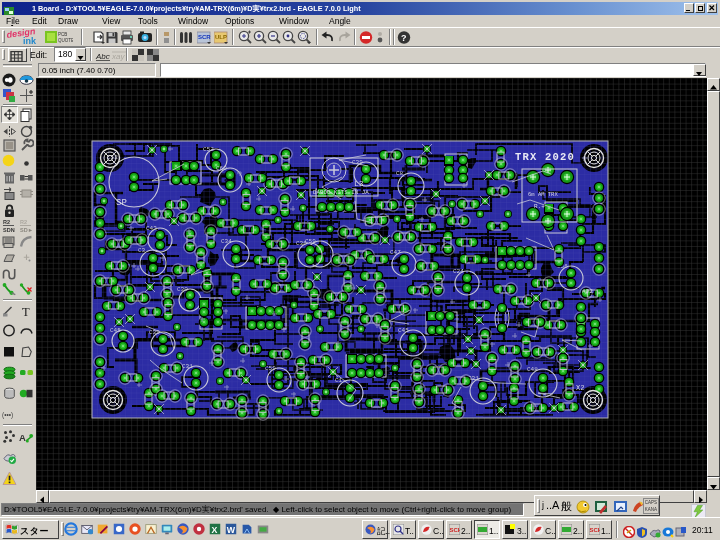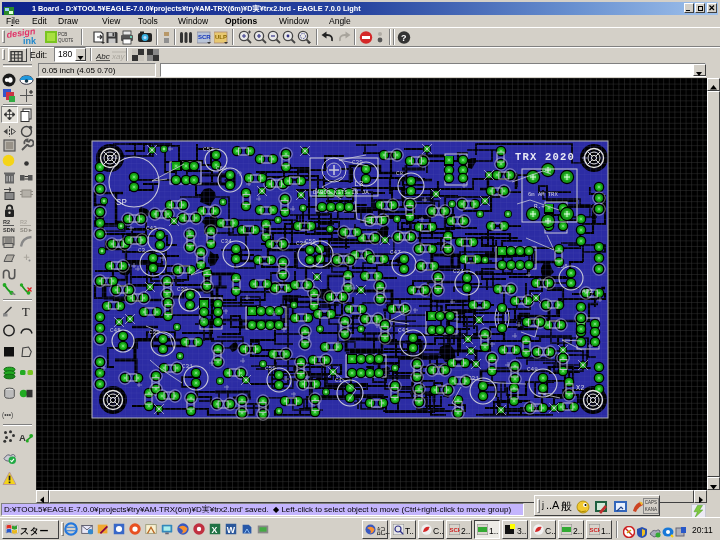--- a/index.html
+++ b/index.html
@@ -36,21 +36,21 @@
       </svg>
     </div>
 
   <div class="abs" style="left:2px;top:15px;width:716px;height:12px;background:#d4d0c8;font-size:8.5px;color:#000;line-height:12px;">
     <span style="position:absolute;left:4px;">F<u>i</u>le</span>
     <span style="position:absolute;left:30px;">Edit</span>
     <span style="position:absolute;left:56px;">Draw</span>
     <span style="position:absolute;left:100px;">View</span>
     <span style="position:absolute;left:136px;">Tools</span>
     <span style="position:absolute;left:176px;">Window</span>
-    <span style="position:absolute;left:223px;font-weight:bold;">Options</span>
+    <span style="position:absolute;left:223px;">Options</span>
     <span style="position:absolute;left:277px;">Window</span>
     <span style="position:absolute;left:327px;">Angle</span>
   </div>
 
   <div class="abs" style="left:0;top:27px;width:720px;height:19px;background:#d4d0c8;border-top:1px solid #fff;">
     <div class="grip" style="left:2px;top:2px;height:13px;"></div>
     <div style="position:absolute;left:6px;top:1px;width:38px;height:17px;"><svg width="38" height="17">
           <text x="1" y="9" font-size="9" font-style="italic" font-weight="bold" fill="#e0356a" transform="rotate(-8 1 9)">design</text>
           <text x="17" y="15" font-size="9" font-weight="bold" fill="#2288cc">ink</text>
         </svg></div>
@@ -194,21 +194,21 @@
           <rect x="7" y="7" width="6" height="6" fill="#c8c4bc"></rect>
         </svg></div>
       <div style="position:absolute;left:146px;top:1px;width:14px;height:14px;"><svg width="14" height="14">
           <rect x="1" y="1" width="6" height="6" fill="#333"></rect>
           <rect x="7" y="1" width="6" height="6" fill="#888"></rect>
           <rect x="1" y="7" width="6" height="6" fill="#888"></rect>
           <rect x="7" y="7" width="6" height="6" fill="#333"></rect>
         </svg></div>
   </div>
   <div class="abs" style="left:36px;top:62px;width:684px;height:16px;background:#d4d0c8;">
-    <div class="abs sunken" style="left:2px;top:1px;width:118px;height:14px;background:#d4d0c8;font-size:8px;line-height:13px;padding-left:3px;white-space:nowrap;">0.05 inch (4.05 0.70)</div>
+    <div class="abs sunken" style="left:2px;top:1px;width:118px;height:14px;background:#d4d0c8;font-size:8px;line-height:13px;padding-left:3px;white-space:nowrap;">0.05 inch (7.40 0.70)</div>
     <div class="abs sunken" style="left:124px;top:1px;width:546px;height:14px;background:#fff;"></div>
     <div class="abs btn" style="left:657px;top:2px;width:13px;height:12px;"><svg width="11" height="10">
           <path d="M2 3 L8 3 L5 7 Z" fill="#000"></path>
         </svg></div>
   </div>
 
   <div class="abs" style="left:0;top:62px;width:36px;height:428px;background:#d4d0c8;">
     <div style="position:absolute;left:3px;top:2px;width:29px;height:3px;border-top:1px solid #808080;border-bottom:1px solid #fff;"></div>
       <div style="position:absolute;left:2px;top:11px;width:15px;height:15px;"><svg width="15" height="15">
           <circle cx="7" cy="7" r="6.5" fill="#1a1a1a"></circle>
@@ -2812,21 +2812,21 @@
         </svg></div>
     <div class="abs btn" style="left:13px;top:0;width:645px;height:13px;"></div>
     <div class="abs btn" style="left:658px;top:0;width:13px;height:13px;"><svg width="11" height="11">
           <path d="M4 2.5 L8 6 L4 9.5 Z" fill="#000"></path>
         </svg></div>
   </div>
   <div class="abs" style="left:0;top:490px;width:36px;height:13px;background:#d4d0c8;"></div>
   <div class="abs" style="left:707px;top:490px;width:13px;height:13px;background:#d4d0c8;"></div>
 
   <div class="abs" style="left:0;top:503px;width:720px;height:14px;background:#d4d0c8;">
-    <div class="abs sunken" style="left:1px;top:0px;width:523px;height:13px;background:#c4b5fd;font-size:8px;line-height:12px;padding-left:2px;white-space:nowrap;overflow:hidden;">D:¥TOOL5¥EAGLE-7.0.0¥projects¥try¥AM-TRX(6m)¥D実¥trx2.brd' saved. &nbsp;◆ Left-click to select object to move (Ctrl+right-click to move group)</div>
+    <div class="abs sunken" style="left:1px;top:0px;width:523px;height:13px;background:#737373;font-size:8px;line-height:12px;padding-left:2px;white-space:nowrap;overflow:hidden;">D:¥TOOL5¥EAGLE-7.0.0¥projects¥try¥AM-TRX(6m)¥D実¥trx2.brd' saved. &nbsp;◆ Left-click to select object to move (Ctrl+right-click to move group)</div>
     <div style="position:absolute;left:534px;top:-8px;width:126px;height:21px;background:#d4d0c8;border-top:1px solid #fff;border-left:1px solid #fff;border-right:1px solid #404040;border-bottom:1px solid #404040;">
         <div class="grip" style="left:2px;top:3px;height:14px;"></div>
         <span style="position:absolute;left:7px;top:4px;font-size:9px;color:#000;">j</span>
         <span style="position:absolute;left:11px;top:3px;font-size:11px;color:#000;">..A</span>
         <span style="position:absolute;left:26px;top:3px;font-size:11px;color:#000;">般</span>
         <svg width="72" height="17" style="position:absolute;left:40px;top:2px;">
           <circle cx="8" cy="9" r="6" fill="#f0c830" stroke="#a80" stroke-width="0.8"></circle>
           <circle cx="10" cy="7" r="2" fill="#fff"></circle>
           <circle cx="10.5" cy="7" r="1" fill="#000"></circle>
           <path d="M3 12 q3 3 8 1" stroke="#a80" fill="none"></path>

